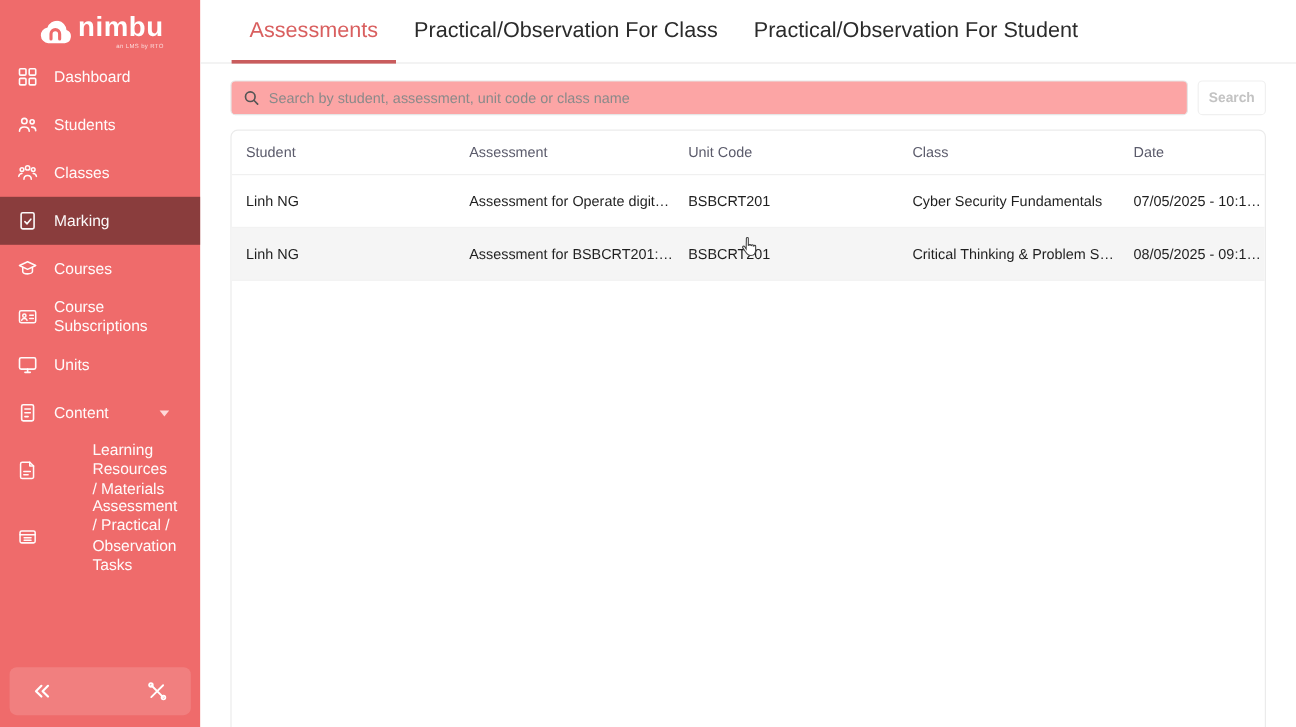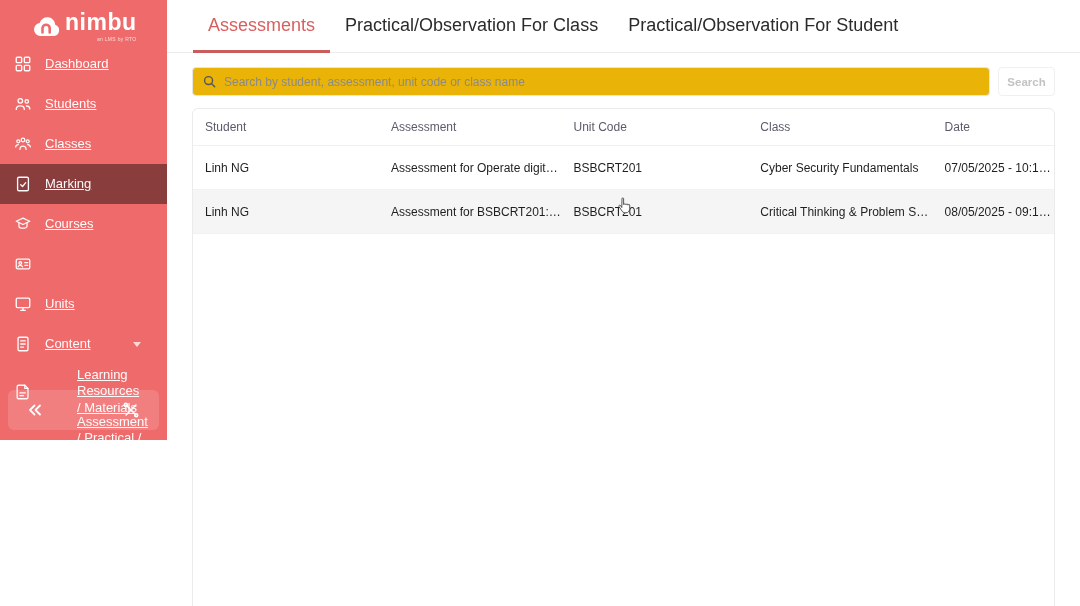--- a/index.html
+++ b/index.html
@@ -1,47 +1,47 @@
 <!DOCTYPE html>
 <html><head>
 <meta charset="utf-8">
 <style>
   * { box-sizing: border-box; margin: 0; padding: 0; }
   html,body { width:1080px; height:606px; overflow:hidden; }
   body { font-family:"Liberation Sans", sans-serif; background:#fff; position:relative; }
 
   
-  .sidebar { position:absolute; left:0; top:0; width:167px; height:440px; background:#ef6b6b; color:#fff; }
+  .sidebar { position:absolute; left:0; top:0; width:167px; height:606px; background:#ef6b6b; color:#fff; }
   .logo { display:flex; align-items:center; gap:5px; padding:9px 0 0 33px; height:44px; }
   .logo-icon svg { display:block; }
   .logo-text-wrap { display:flex; flex-direction:column; }
   .logo-text { font-size:23px; font-weight:bold; letter-spacing:.5px; line-height:1; }
   .tagline { font-size:5px; opacity:.75; text-align:right; margin-top:2px; letter-spacing:.3px; }
 
   .nav { position:absolute; top:44px; left:0; right:0; }
-  .nav-item { display:flex; align-items:center; gap:13px; height:40px; padding:0 24px 0 14px; font-size:13px; cursor:pointer; color:rgba(255,255,255,.97);text-decoration:underline; }
+  .nav-item { display:flex; align-items:center; gap:13px; height:40px; padding:0 24px 0 14px; font-size:13px; cursor:pointer; color:rgba(255,255,255,.97); }
   .nav-item.two-line { height:55px;gap:45px; }
   .nav-item.active { background:#8a3d3d; }
   .nav-label { line-height:1.25; flex:1; }
   .nicon-wrap { width:18px; height:18px; flex:0 0 18px; display:flex; align-items:center; justify-content:center; }
   .nicon { width:18px; height:18px; }
   .caret { width:0; height:0; border-left:4px solid transparent; border-right:4px solid transparent; border-top:5px solid #ffd9d9; margin-right:2px; }
 
   .sidebar-footer { position:absolute; left:8px; right:8px; bottom:10px; height:40px; background:rgba(255,255,255,.14); border-radius:6px; display:flex; align-items:center; justify-content:space-between; padding:0 19px; }
   .sf-btn { display:flex; align-items:center; justify-content:center; cursor:pointer; }
 
   
   .main { position:absolute; left:167px; top:0; width:913px; height:606px; background:#fff; }
 
   .tabs { display:flex; align-items:stretch; height:53px; border-bottom:1px solid #ececec; padding-left:26px; }
   .tab { display:flex; align-items:center; padding:0 15px; font-size:18px; color:#2b2b2b; cursor:pointer; border-bottom:3px solid transparent; margin-bottom:-1px; }
   .tab.active { color:#d95f5f; border-bottom-color:#c95c5d; }
 
   .search-row { display:flex; gap:8px; margin:14px 25px 0 25px; }
-  .search-box { flex:1; height:29px; background:#eab308; border:1px solid #e6e6e6; border-radius:4px; display:flex; align-items:center; padding:0 10px; gap:8px; }
+  .search-box { flex:1; height:29px; background:#fca5a5; border:1px solid #e6e6e6; border-radius:4px; display:flex; align-items:center; padding:0 10px; gap:8px; }
   .search-box input { border:none; outline:none; background:transparent; flex:1; font-size:12px; color:#333; font-family:"Liberation Sans",sans-serif; }
   .search-box input::placeholder { color:#8a8a8a; }
   .search-btn { width:57px; height:29px; background:#fff; border:1px solid #f0f0f0; border-radius:4px; color:#c3c3c3; font-size:11.5px; cursor:pointer; font-family:"Liberation Sans",sans-serif;font-weight:bold; }
 
   .table-card { margin:12px 25px 0 25px; height:556px; border:1px solid #ebebeb; border-radius:6px; background:#fff; overflow:hidden; }
   .thead, .trow { display:flex; align-items:center; }
   .thead { height:37px; border-bottom:1px solid #f0f0f0; color:#5b5b6b; font-size:12px; }
   .trow { height:44px; border-bottom:1px solid #f2f2f2; font-size:12px; color:#1f1f1f; cursor:pointer; }
   .trow.hovered { background:#f5f5f5; }
   .th, .td { padding-left:12px; white-space:nowrap; overflow:hidden; text-overflow:ellipsis; }
@@ -129,20 +129,21 @@
 
     <div class="nav-item">
       <span class="nicon-wrap">
         <svg class="nicon" viewBox="0 0 20 20" fill="none" stroke="currentColor" stroke-width="1.4" stroke-linecap="round" stroke-linejoin="round">
             <rect x="2.5" y="4.5" width="15" height="11" rx="1.5"></rect>
             <circle cx="7" cy="9" r="1.5"></circle>
             <path d="M4.5 13.3c.4-1.1 1.4-1.7 2.5-1.7s2.1.6 2.5 1.7"></path>
             <path d="M12 8.5h3.3M12 11.5h3.3"></path>
           </svg>
       </span>
+      <span class="nav-label">Course Subscriptions</span>
     </div>
 
     <div class="nav-item">
       <span class="nicon-wrap">
         <svg class="nicon" viewBox="0 0 20 20" fill="none" stroke="currentColor" stroke-width="1.5" stroke-linecap="round" stroke-linejoin="round">
             <rect x="2.5" y="3.5" width="15" height="10.5" rx="1.5"></rect>
             <path d="M7.5 17h5M10 14v3"></path>
           </svg>
       </span>
       <span class="nav-label">Units</span>

